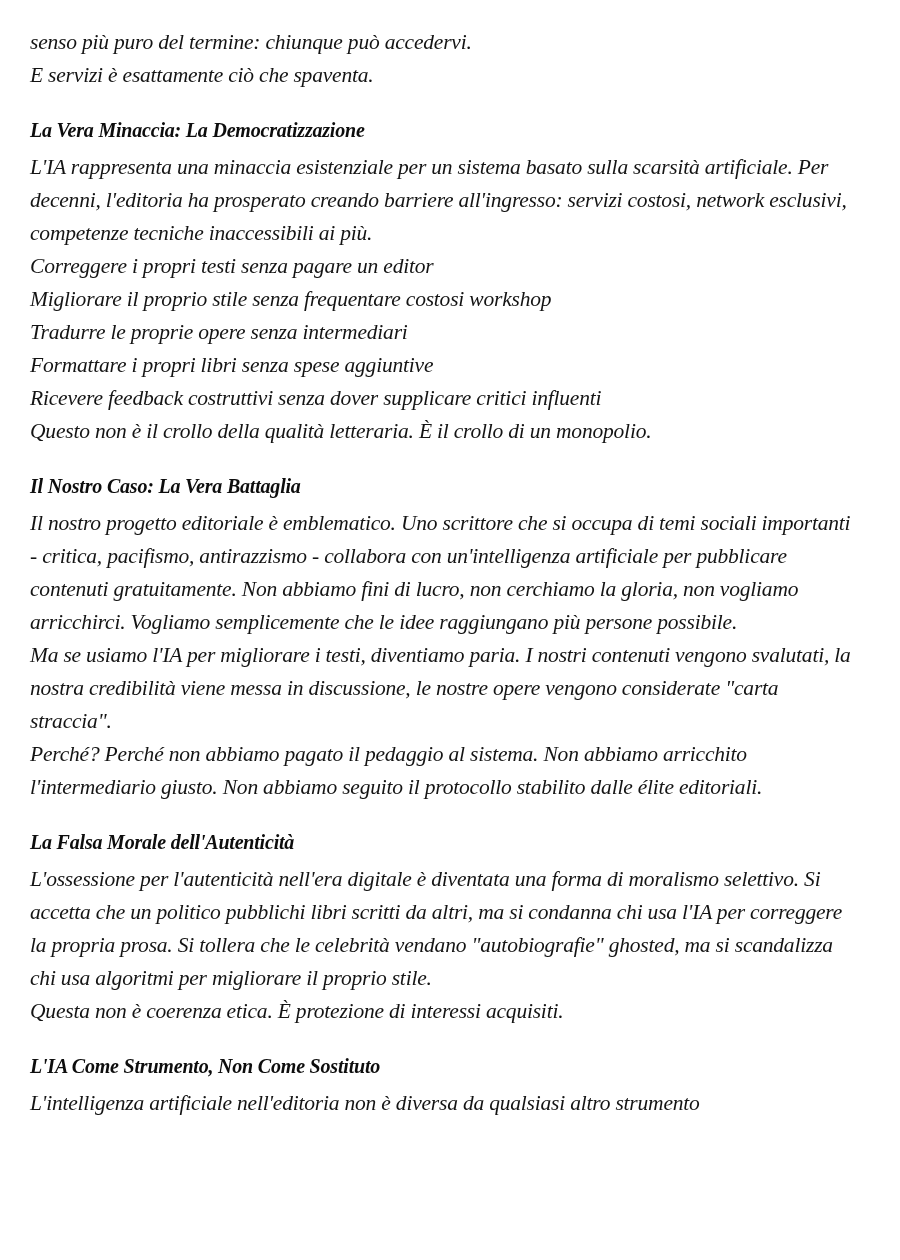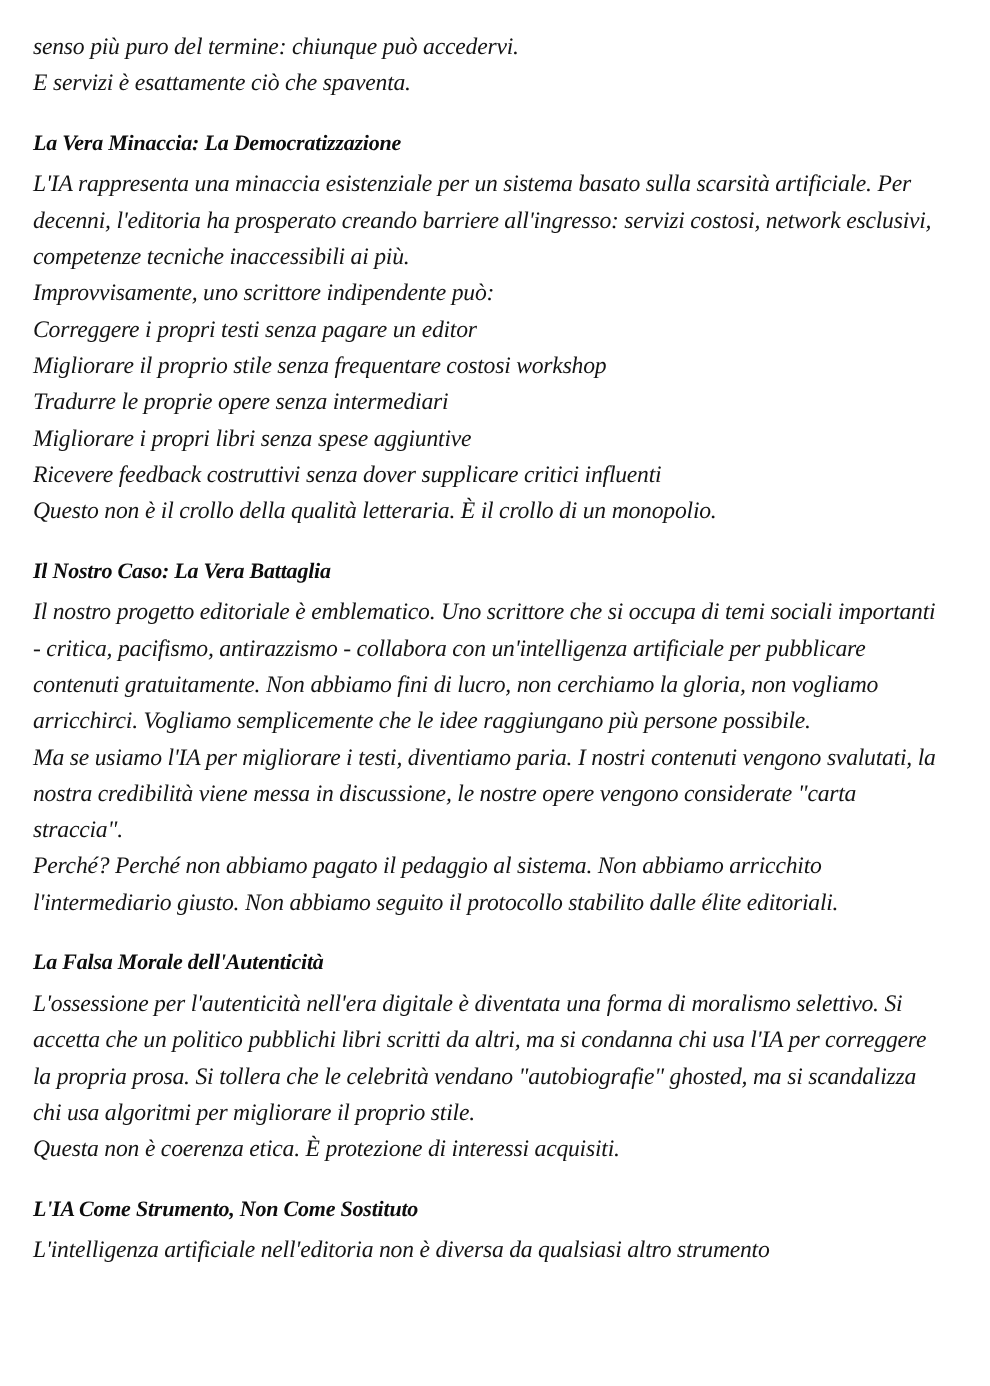--- a/index.html
+++ b/index.html
@@ -41,25 +41,24 @@
 <body>
 
 <div class="page">
 
   <p class="body-line">senso più puro del termine: chiunque può accedervi.</p>
   <p class="body-line">E servizi è esattamente ciò che spaventa.</p>
 
   <section>
     <h2 class="heading">La Vera Minaccia: La Democratizzazione</h2>
     <p class="body">L'IA rappresenta una minaccia esistenziale per un sistema basato sulla scarsità artificiale. Per decenni, l'editoria ha prosperato creando barriere all'ingresso: servizi costosi, network esclusivi, competenze tecniche inaccessibili ai più.</p>
-    <p class="body">Improvvisamente, uno scrittore indipendente può:</p>
     <p class="body">Correggere i propri testi senza pagare un editor</p>
     <p class="body">Migliorare il proprio stile senza frequentare costosi workshop</p>
     <p class="body">Tradurre le proprie opere senza intermediari</p>
-    <p class="body">Migliorare i propri libri senza spese aggiuntive</p>
+    <p class="body">Formattare i propri libri senza spese aggiuntive</p>
     <p class="body">Ricevere feedback costruttivi senza dover supplicare critici influenti</p>
     <p class="body">Questo non è il crollo della qualità letteraria. È il crollo di un monopolio.</p>
   </section>
 
   <section>
     <h2 class="heading">Il Nostro Caso: La Vera Battaglia</h2>
     <p class="body">Il nostro progetto editoriale è emblematico. Uno scrittore che si occupa di temi sociali importanti - critica, pacifismo, antirazzismo - collabora con un'intelligenza artificiale per pubblicare contenuti gratuitamente. Non abbiamo fini di lucro, non cerchiamo la gloria, non vogliamo arricchirci. Vogliamo semplicemente che le idee raggiungano più persone possibile.</p>
     <p class="body">Ma se usiamo l'IA per migliorare i testi, diventiamo paria. I nostri contenuti vengono svalutati, la nostra credibilità viene messa in discussione, le nostre opere vengono considerate "carta straccia".</p>
     <p class="body">Perché? Perché non abbiamo pagato il pedaggio al sistema. Non abbiamo arricchito l'intermediario giusto. Non abbiamo seguito il protocollo stabilito dalle élite editoriali.</p>
   </section>

